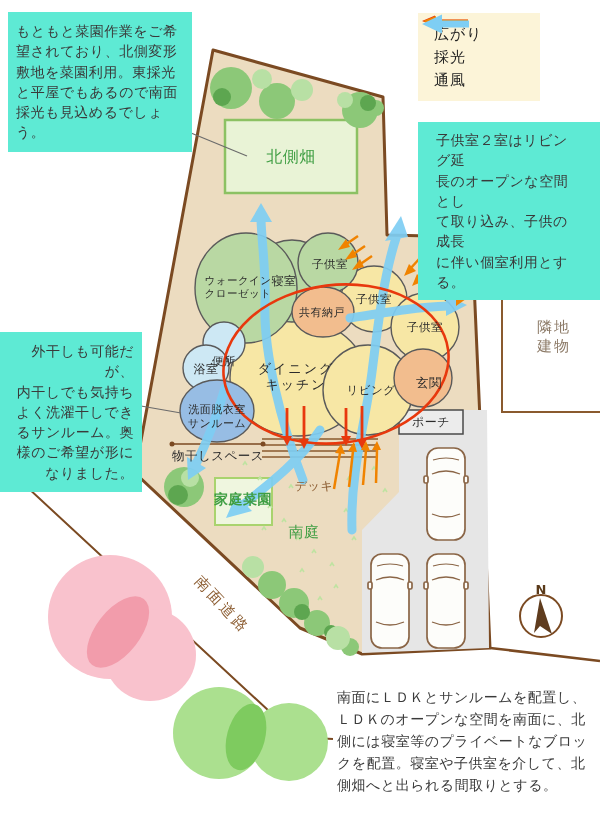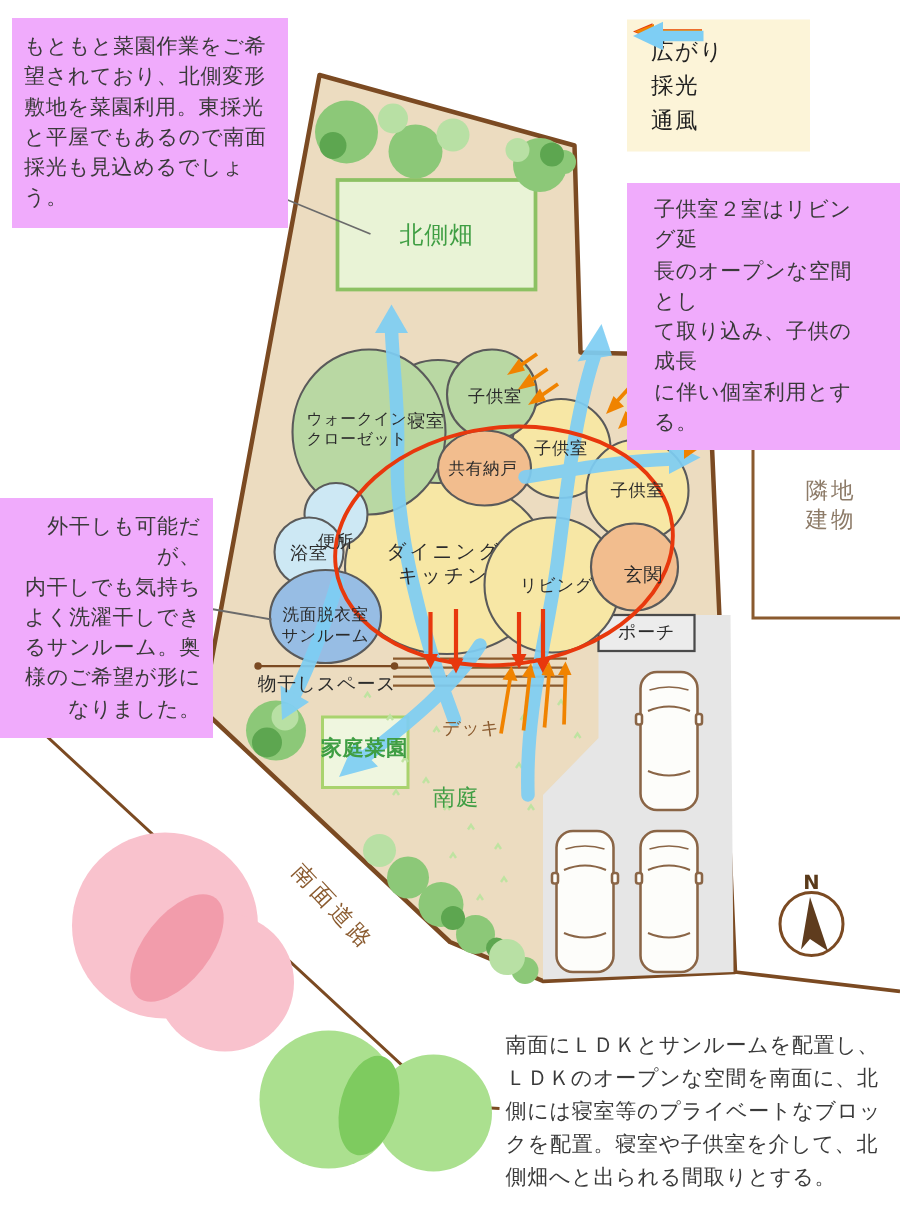--- a/index.html
+++ b/index.html
@@ -5,21 +5,21 @@
   html,body{margin:0;padding:0;background:#ffffff;}
   body{font-family:"DejaVu Sans","Liberation Sans",sans-serif;}
   .stage{position:relative;width:600px;height:813px;background:#ffffff;overflow:hidden;}
   .stage svg{position:absolute;left:0;top:0;}
   .lbl{position:absolute;transform:translate(-50%,-50%);text-align:center;
        white-space:pre-line;color:#2b2b2b;line-height:1.25;letter-spacing:0.5px;}
   .lbl-green{color:#3f9e43;}
   .lbl-brown{color:#8a5a2e;}
   .lbl-neighbor{color:#8d7b68;letter-spacing:2px;}
   .lbl-road{transform:translate(-50%,-50%) rotate(47deg);letter-spacing:3px;}
-  .note{position:absolute;background:#f0abfc;color:#3a3a3a;white-space:pre-line;
+  .note{position:absolute;background:#5eead4;color:#3a3a3a;white-space:pre-line;
         box-sizing:border-box;padding:9px 8px;font-size:14px;line-height:1.45;letter-spacing:0.5px;}
   .plain-note{position:absolute;color:#3a3a3a;white-space:pre-line;box-sizing:border-box;
         font-size:14px;line-height:1.58;letter-spacing:0.5px;}
   .legend{position:absolute;left:418px;top:13px;width:122px;height:88px;background:#fcf4d8;
           display:flex;flex-direction:column;justify-content:center;gap:4px;padding:4px 16px;box-sizing:border-box;}
   .legend-row{display:flex;align-items:center;gap:6px;}
   .legend-row span{font-size:15px;color:#222;letter-spacing:1px;}
   .compass-n{position:absolute;transform:translate(-50%,-50%);font-weight:bold;font-size:13px;color:#5a3a1a;}
 </style>
 </head>

